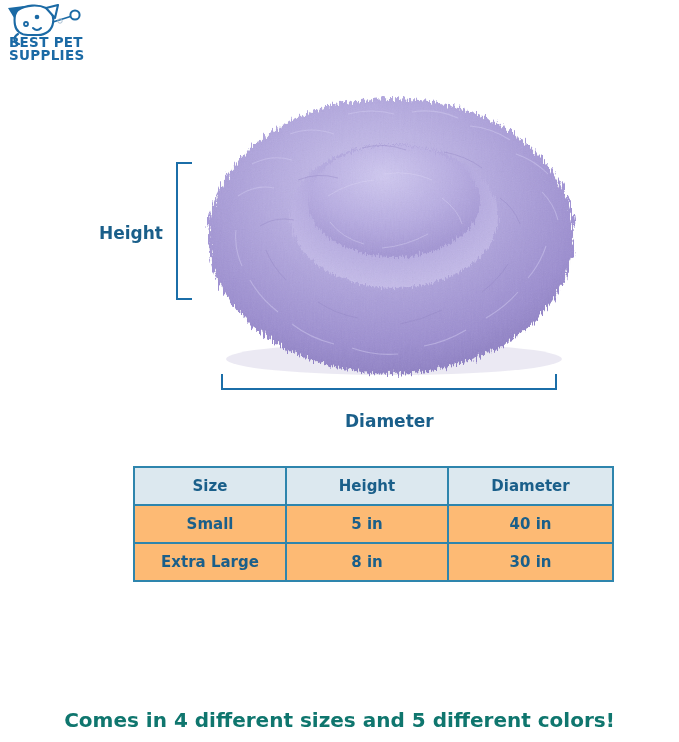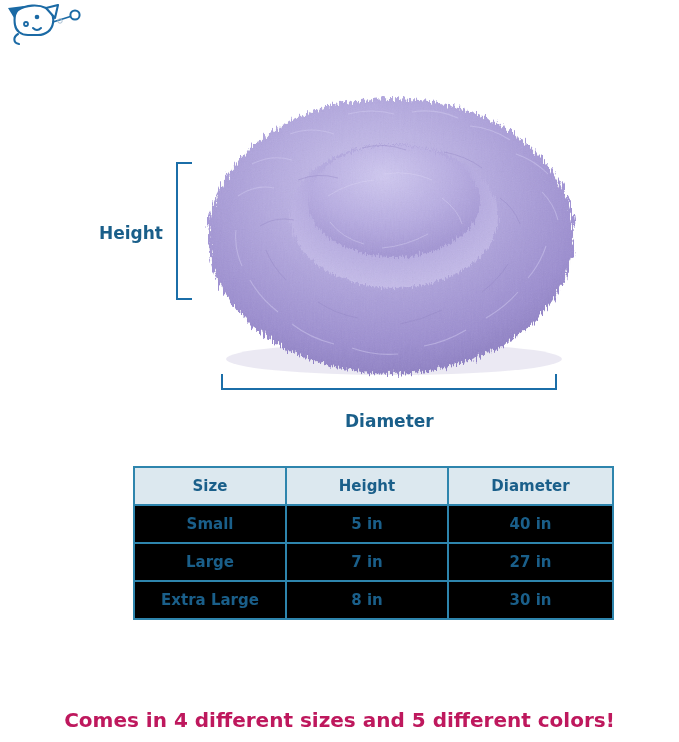--- a/index.html
+++ b/index.html
@@ -99,33 +99,33 @@
     font-weight: bold;
     font-family: "DejaVu Sans", sans-serif;
     font-size: 15px;
     height: 38px;
     padding: 0 0;
   }
   #size-table th {
     background: #dce8ef;
     font-size: 15px;
   }
-  #size-table td { background: #000000; }
+  #size-table td { background: #fdba74; }
   #size-table col.c-size { width: 152px; }
   #size-table col.c-height { width: 162px; }
   #size-table col.c-diameter { width: 165px; }
 
   
   #footer-tagline {
     position: absolute;
     left: 0;
     top: 708px;
     width: 679px;
     text-align: center;
-    color: #be185d;
+    color: #0f766e;
     font-weight: bold;
     font-size: 20px;
     font-family: "DejaVu Sans", sans-serif;
   }
 </style>
 </head>
 <body>
 
 <div id="brand-logo">
   <svg class="logo-mark" viewBox="0 0 92 46">
@@ -142,20 +142,24 @@
 
     <path d="M29 24 q4 4 8 0" fill="none" stroke="#1b6aa5" stroke-width="2" stroke-linecap="round"></path>
 
     <path d="M14 30 C9 33, 9 39, 15 40" fill="none" stroke="#1b6aa5" stroke-width="2.1" stroke-linecap="round"></path>
 
     <path d="M49 18 L68 12" fill="none" stroke="#1b6aa5" stroke-width="1.8" stroke-linecap="round"></path>
     <circle cx="71" cy="11" r="4.6" fill="#ffffff" stroke="#1b6aa5" stroke-width="2"></circle>
 
     <circle cx="56" cy="17" r="2.2" fill="none" stroke="#9fb8cc" stroke-width="0.9"></circle>
   </svg>
+  <div class="logo-wordmark">
+    <span>BEST PET</span>
+    <span>SUPPLIES</span>
+  </div>
 </div>
 
 <svg id="product-photo" viewBox="0 0 386 308">
   <defs>
     <radialGradient id="outerFur" cx="46%" cy="32%" r="72%">
       <stop offset="0%" stop-color="#cdc6ee"></stop>
       <stop offset="45%" stop-color="#b2a7de"></stop>
       <stop offset="80%" stop-color="#9c8ed0"></stop>
       <stop offset="100%" stop-color="#8a7cc0"></stop>
     </radialGradient>
@@ -262,25 +266,20 @@
       <th>Diameter</th>
     </tr>
   </thead>
   <tbody>
     <tr>
       <td>Small</td>
       <td>5 in</td>
       <td>40 in</td>
     </tr>
     <tr>
-      <td>Large</td>
-      <td>7 in</td>
-      <td>27 in</td>
-    </tr>
-    <tr>
       <td>Extra Large</td>
       <td>8 in</td>
       <td>30 in</td>
     </tr>
   </tbody>
 </table>
 
 <div id="footer-tagline">Comes in 4 different sizes and 5 different colors!</div>
 
 </body></html>

